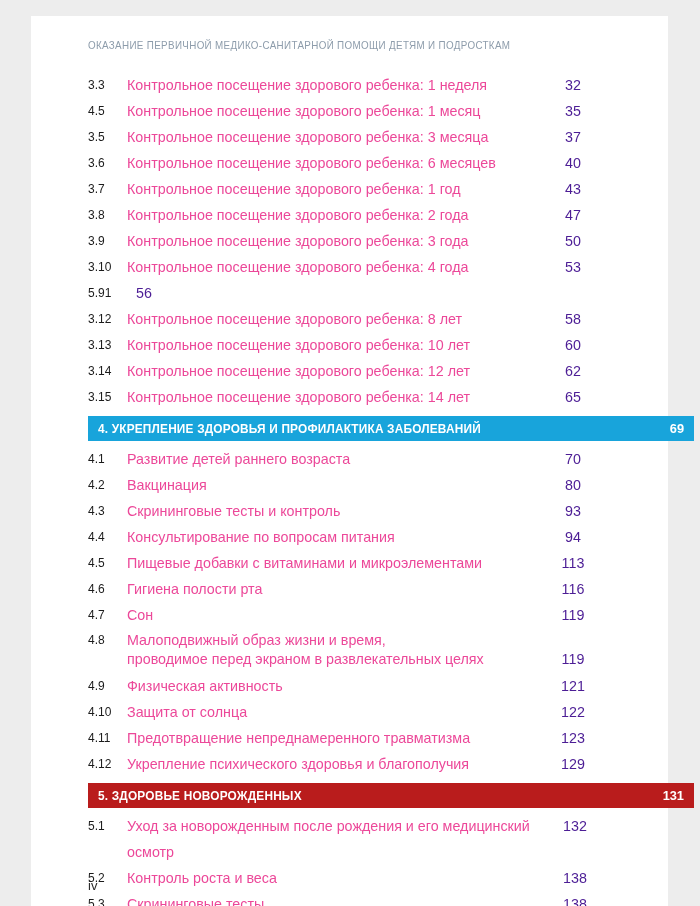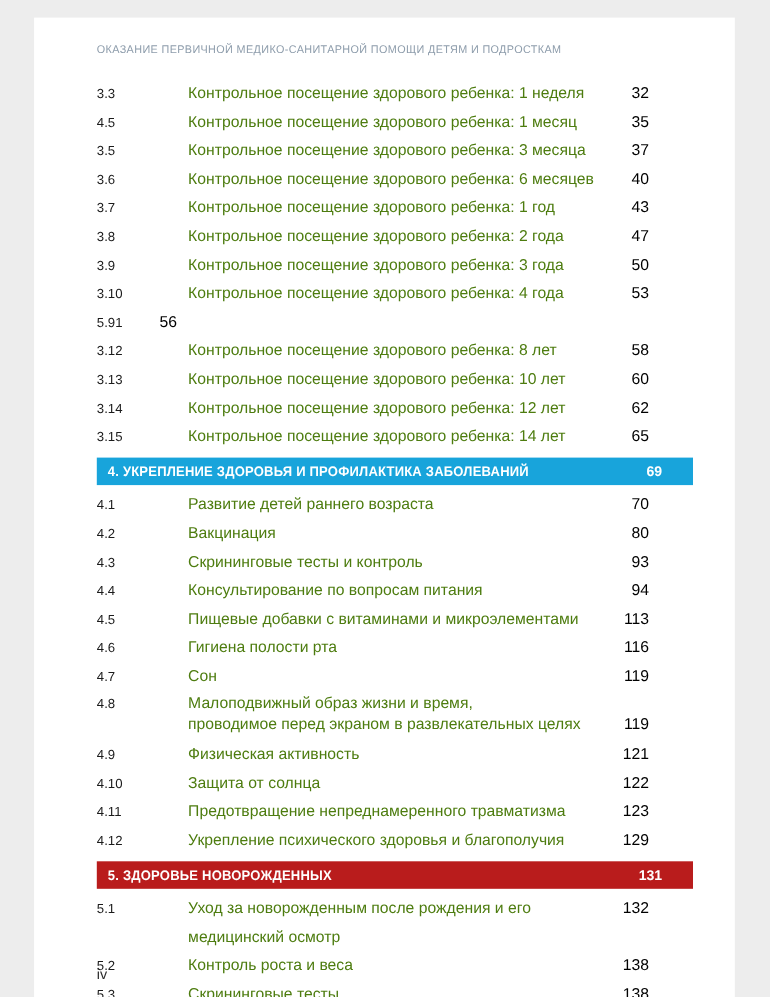--- a/index.html
+++ b/index.html
@@ -53,52 +53,51 @@
   .entry .num {
     width: 39px;
     flex: 0 0 39px;
     font-size: 12px;
     color: #1b1b1b;
     white-space: nowrap;
   }
   .entry .title {
     flex: 1 1 auto;
     padding-right: 8px;
-    color: #4d7c0f;
-    margin-left: 44px;
+    color: #ec4899;
   }
   .entry .title .line2 {
     display: block;
   }
   .entry .pg {
     flex: 0 0 34px;
-    text-align: right;
-    color: #000000;
+    text-align: center;
+    color: #4c1d95;
     white-space: nowrap;
   }
   .entry.multiline {
     line-height: 19px;
     padding-top: 3px;
     padding-bottom: 4px;
   }
   .entry.multiline .pg {
     align-self: flex-end;
   }
   .entry.tight .pg {
     flex: 0 0 30px;
   }
 
   .section-bar {
     display: flex;
     align-items: center;
     height: 25px;
     margin: 6px 0 5px 0;
-    padding: 0 28px 0 10px;
+    padding: 0 10px 0 10px;
     box-sizing: border-box;
-    width: 542px;
+    width: 606px;
     color: #ffffff;
   }
   .section-bar .sec-title {
     flex: 1 1 auto;
     font-size: 12.6px;
     font-weight: bold;
     letter-spacing: 0.2px;
     text-transform: uppercase;
     transform: scaleX(0.94);
     transform-origin: left center;

